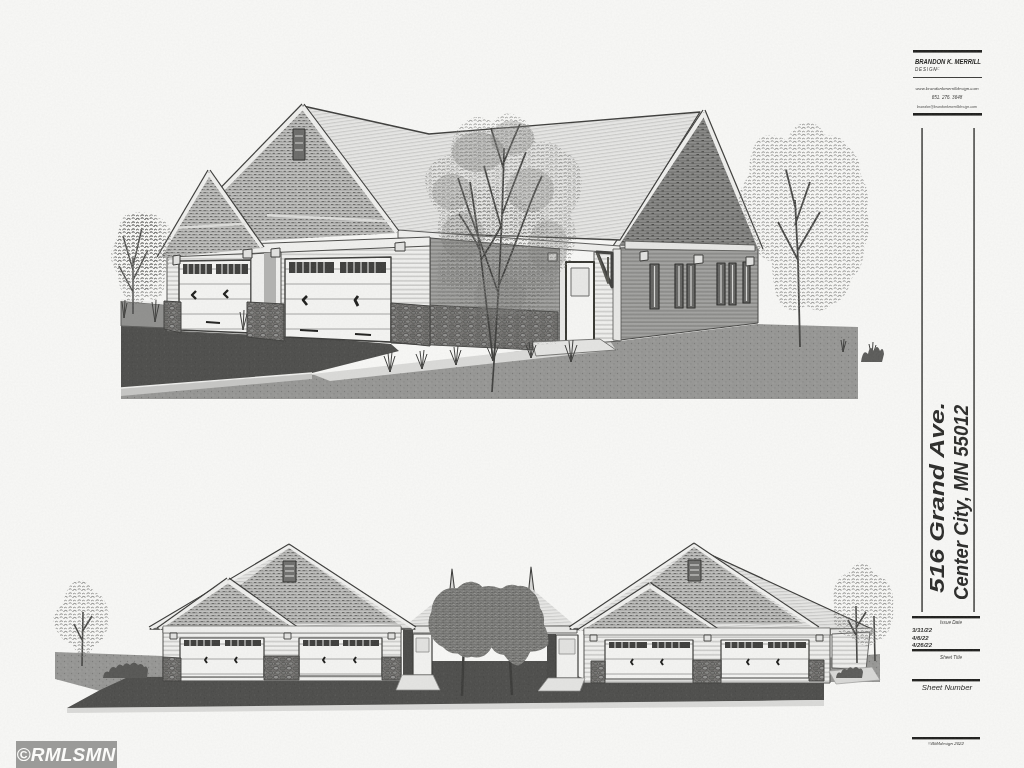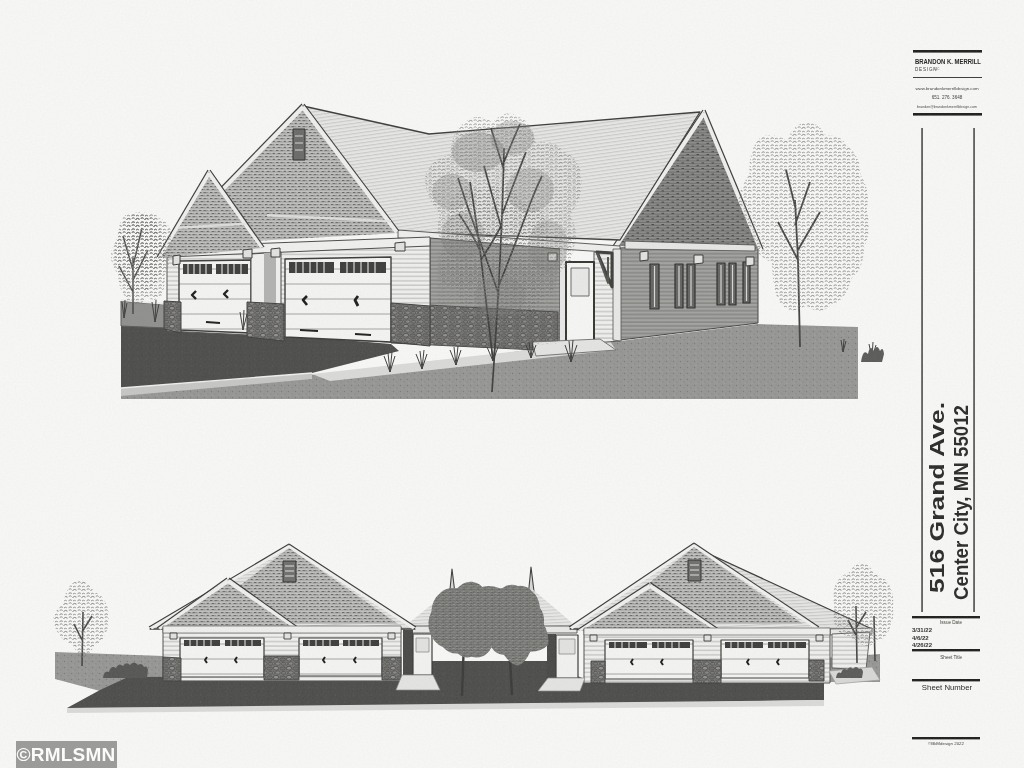--- a/index.html
+++ b/index.html
@@ -1,17 +1,17 @@
 <!DOCTYPE html>
 <html><head>
 <meta charset="utf-8">
 <style>
   html,body{margin:0;padding:0;width:1024px;height:768px;background:#f8f8f6;overflow:hidden;
     font-family:"Liberation Sans", sans-serif;}
-  #sheet{position:relative;width:1024px;height:768px;}
+  #sheet{position:relative;width:1024px;height:768px;font-style:italic;}
   svg{position:absolute;left:0;top:0;}
 </style>
 </head>
 <body>
 <div id="sheet">
 <svg width="1024" height="768" viewBox="0 0 1024 768">
 <defs>
   <pattern id="hatchP" width="3.4" height="3.4" patternUnits="userSpaceOnUse" patternTransform="rotate(-8)">
     <rect width="3.4" height="3.4" fill="#e7e7e5"></rect>
     <line x1="0" y1="1.5" x2="3.4" y2="1.5" stroke="#b0b0ae" stroke-width="0.6"></line>

